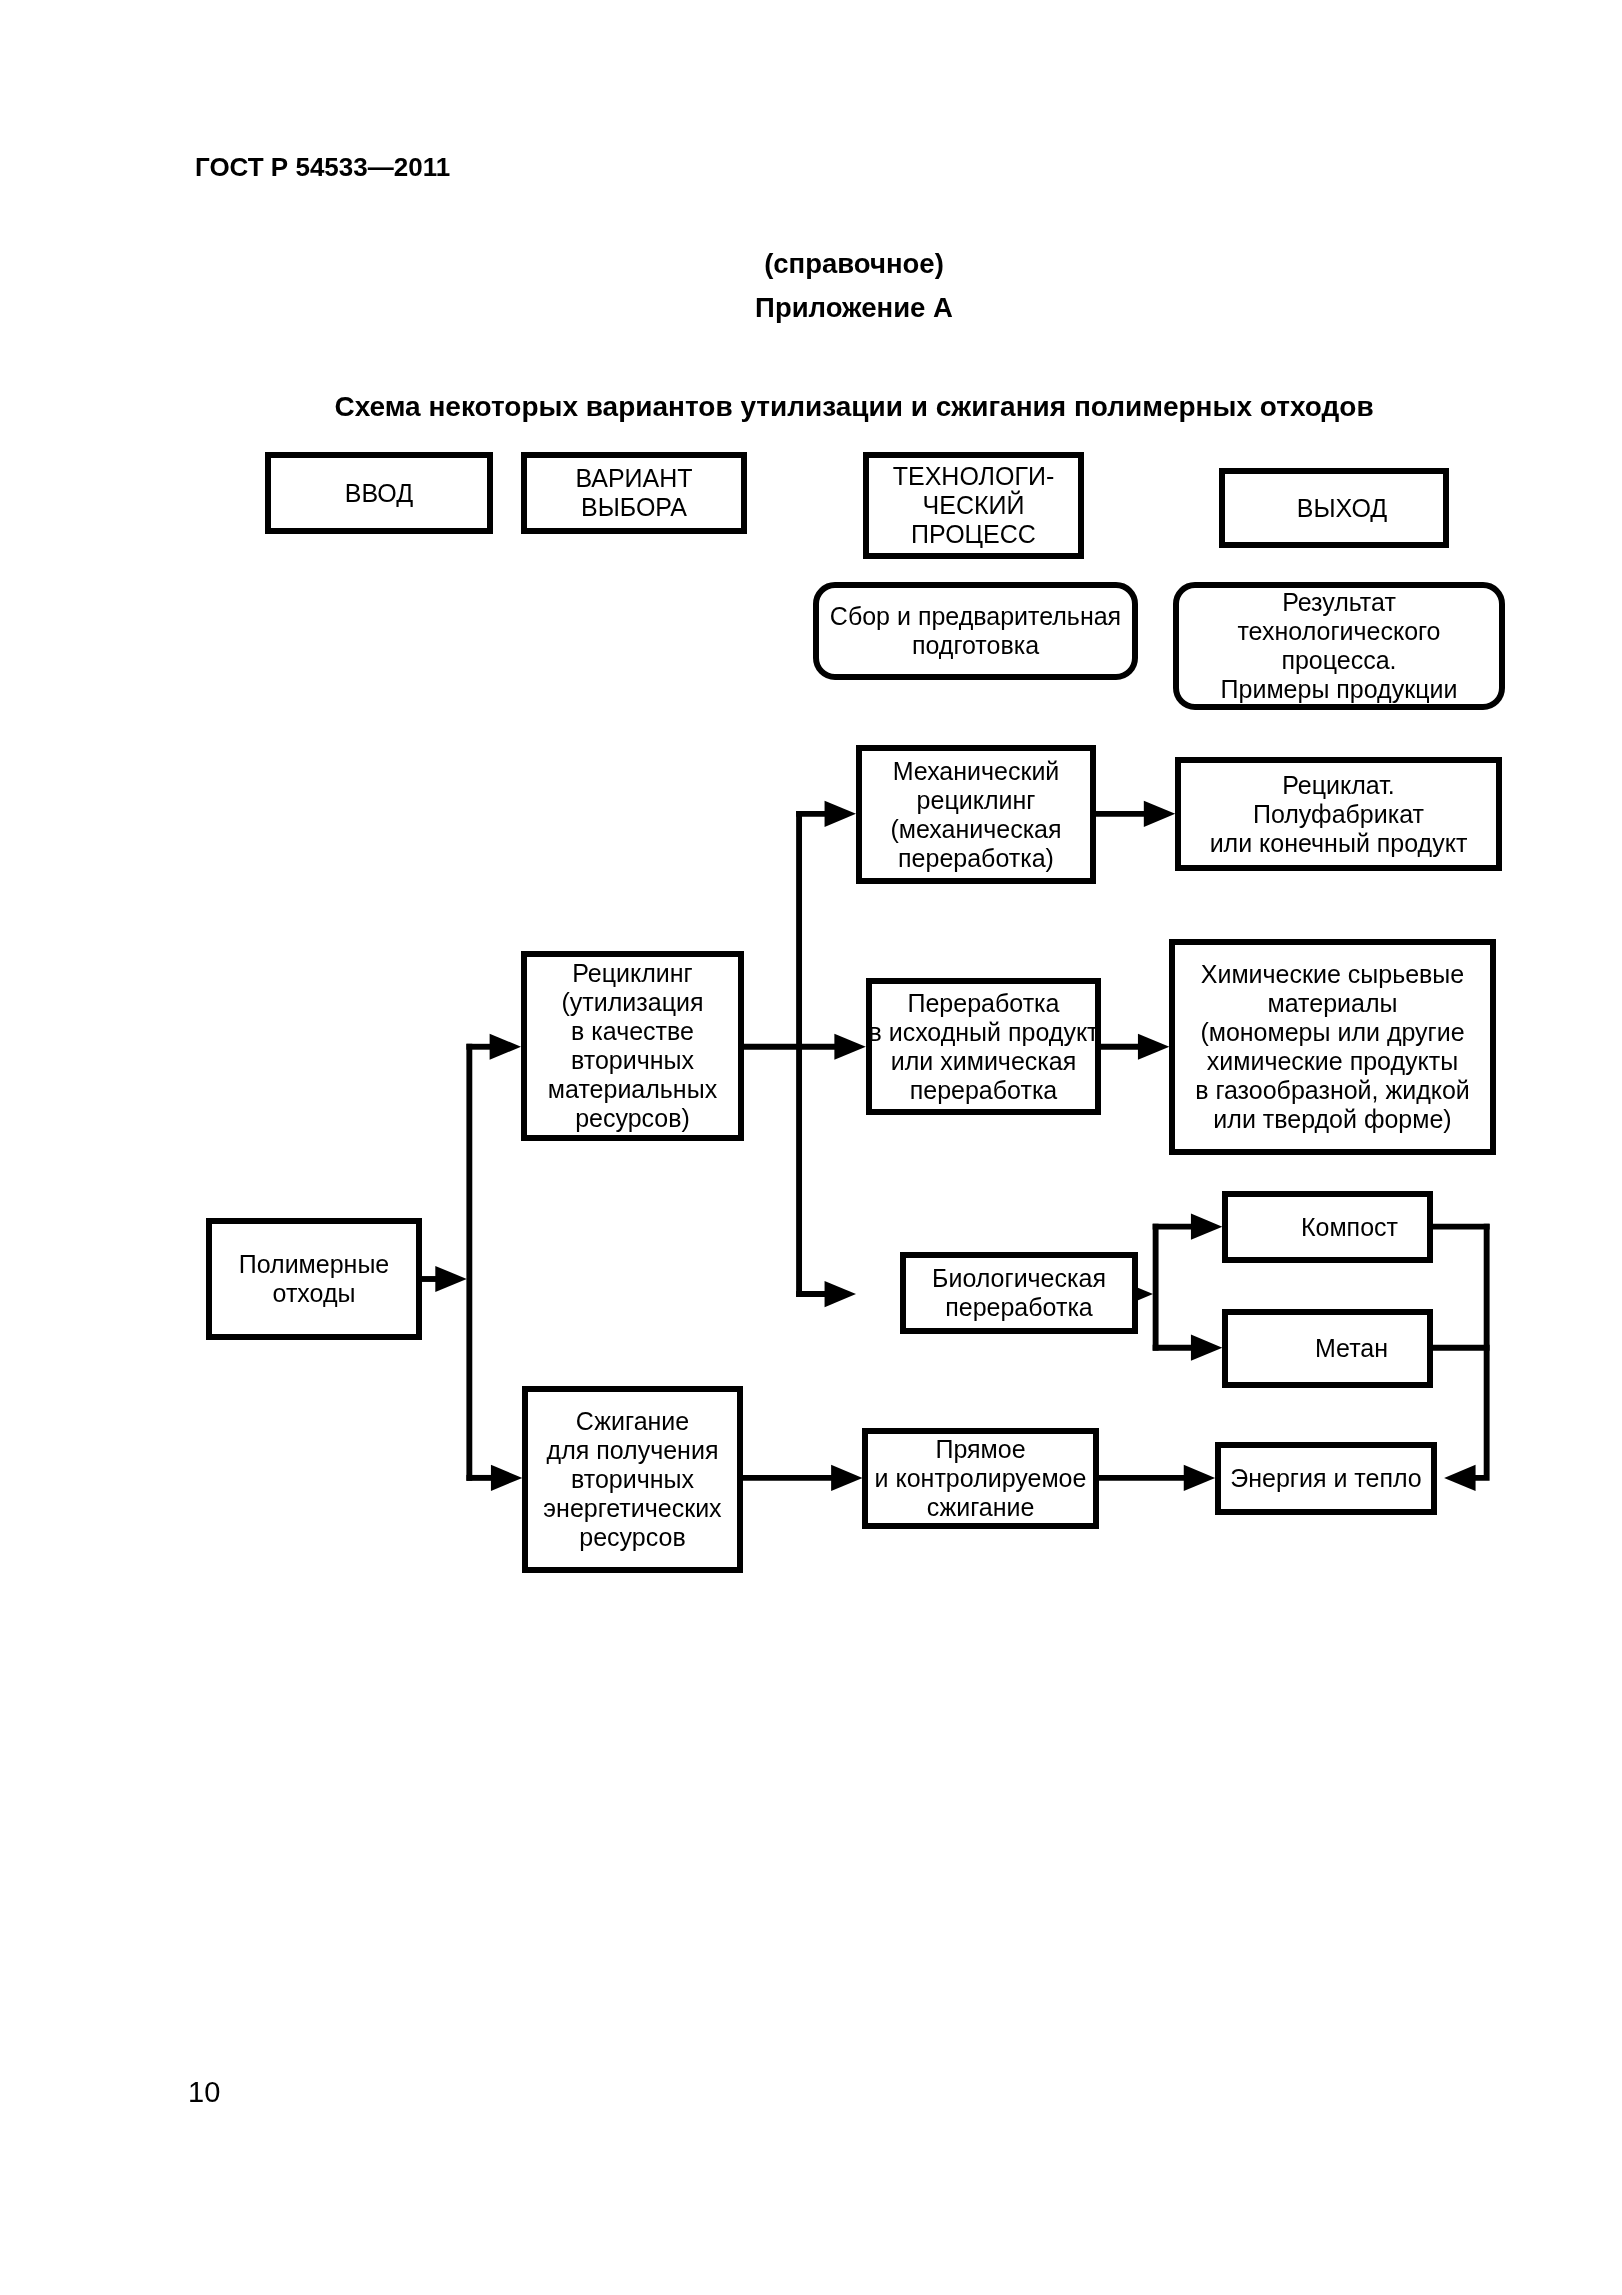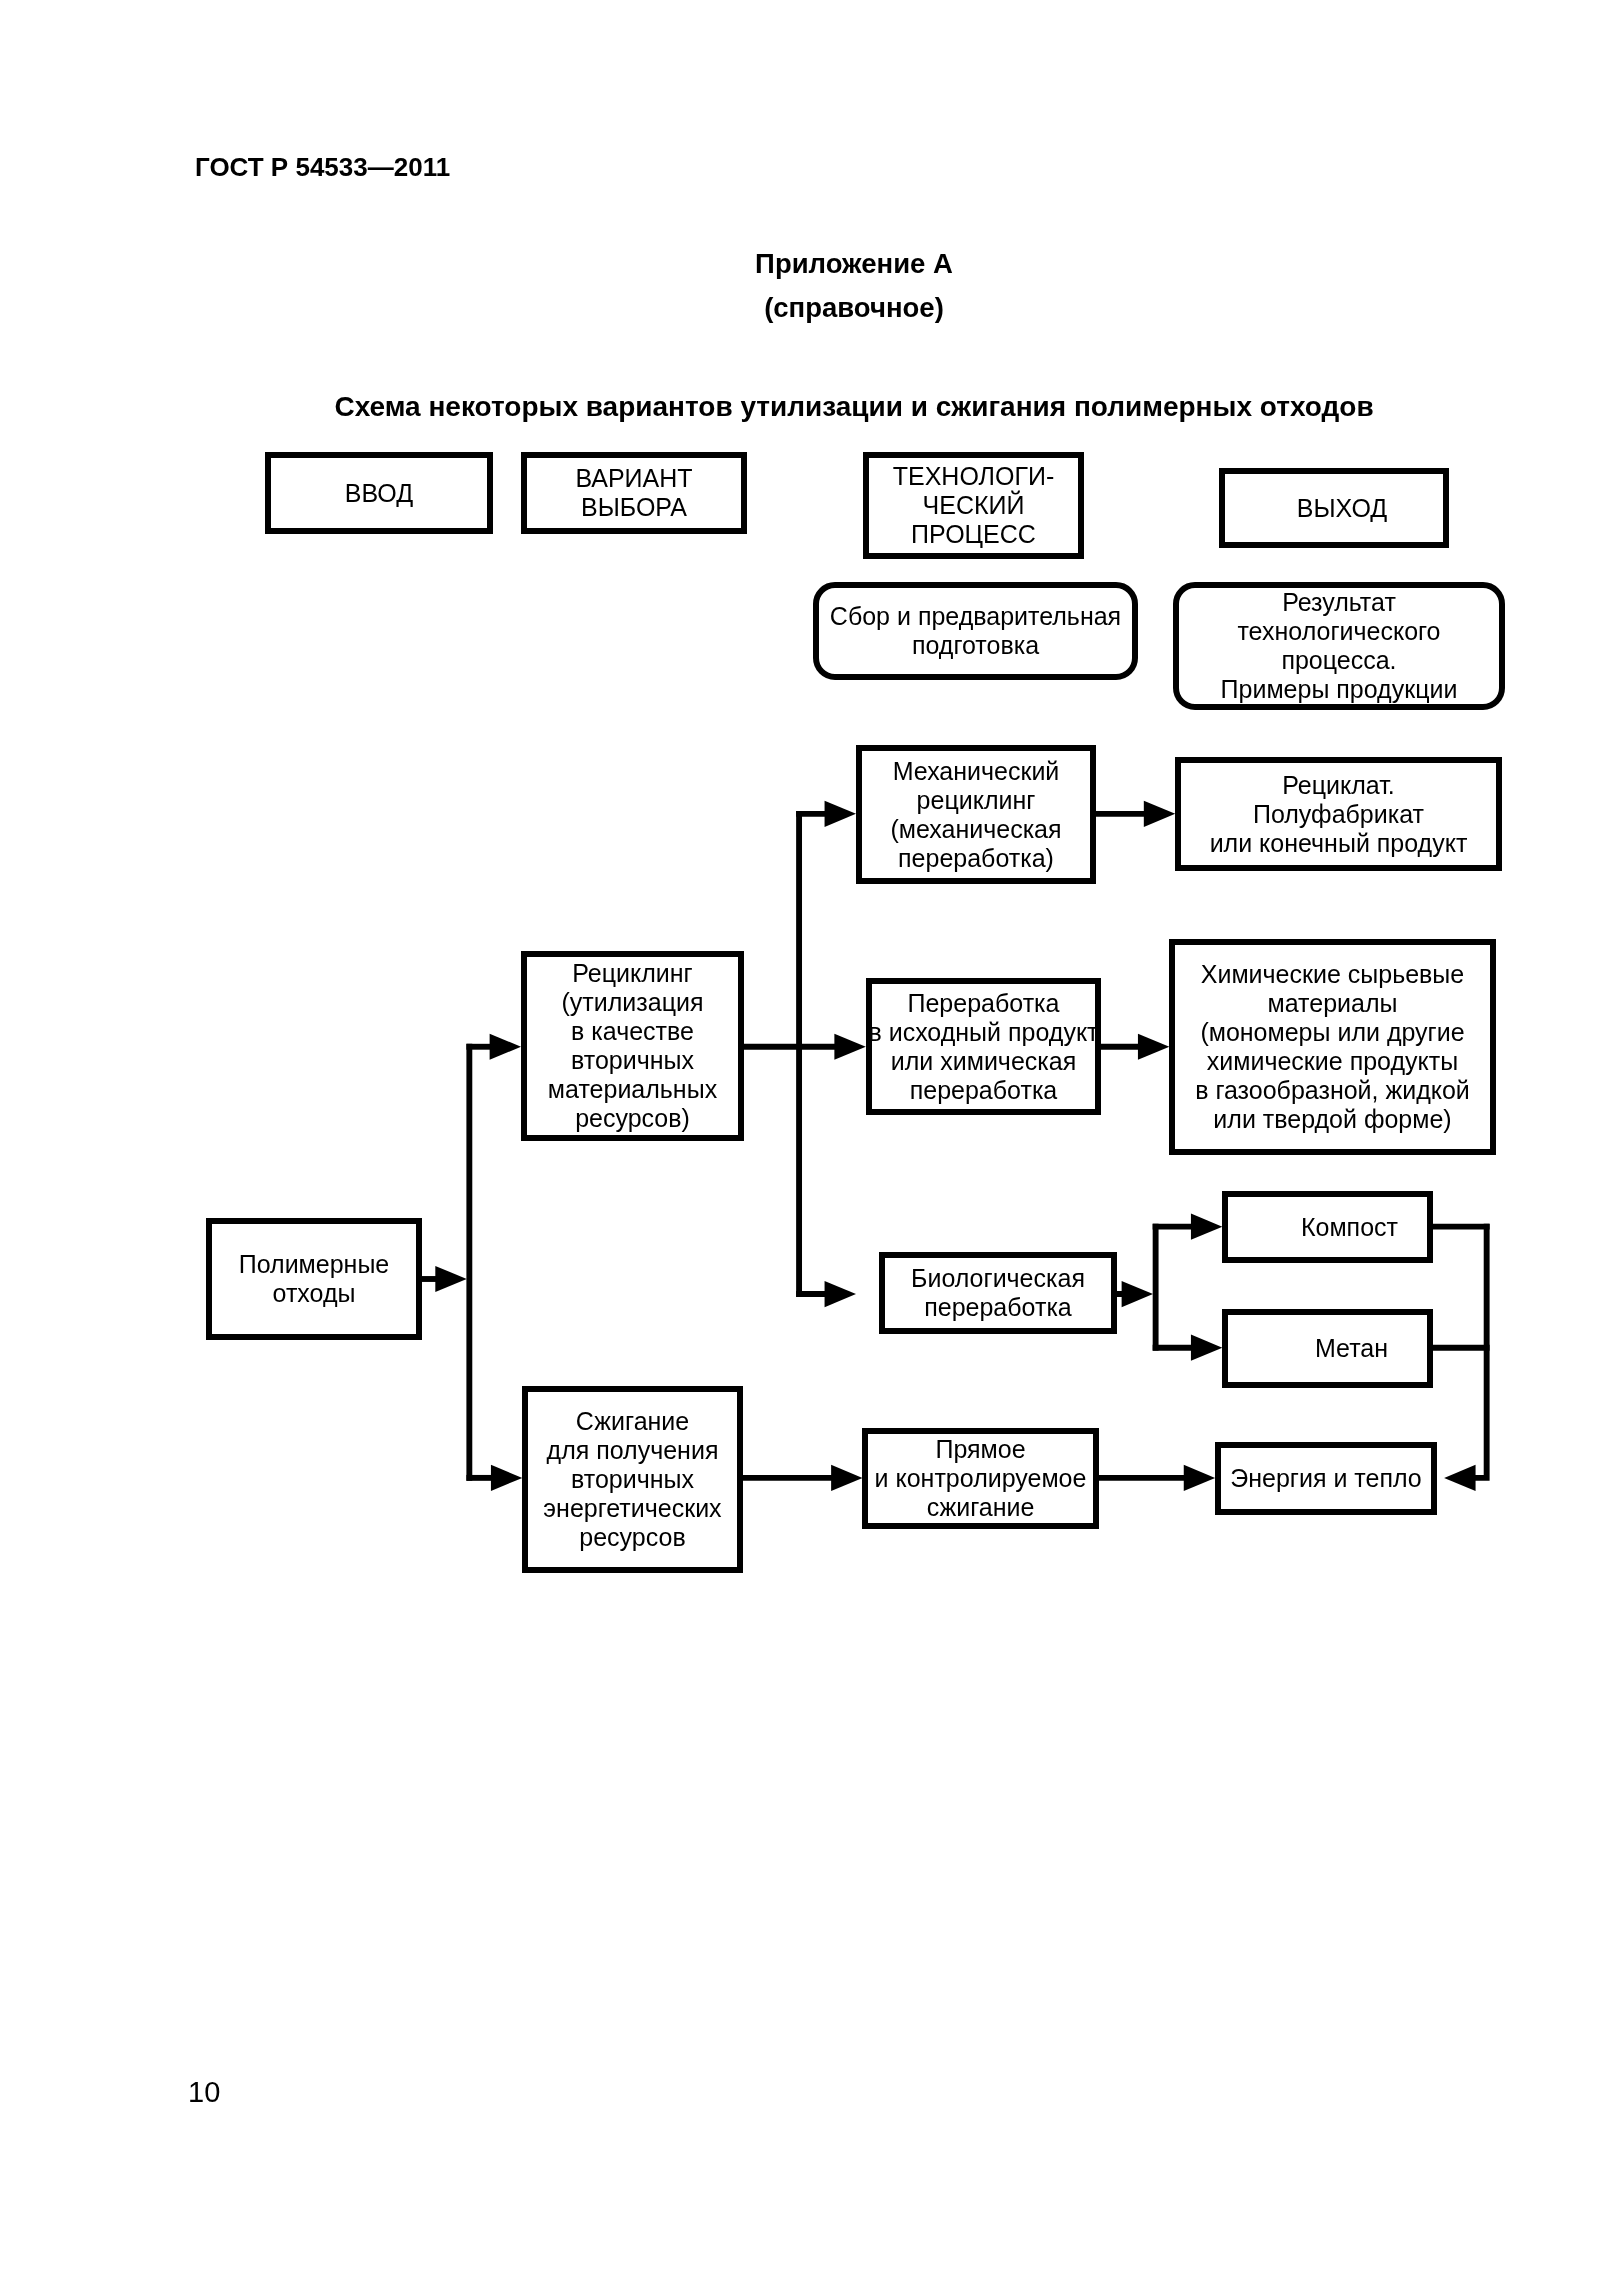--- a/index.html
+++ b/index.html
@@ -18,22 +18,22 @@
         font-size:25px;line-height:29px;}
   .node span{white-space:pre;display:block;}
   .node.rounded{border-radius:22px;}
 </style>
 </head>
 <body>
 
 <div class="page">
   <div class="std-code">ГОСТ Р 54533—2011</div>
   <div class="appendix">
+    <div>(справочное)</div>
     <div>Приложение А</div>
-    <div>(справочное)</div>
   </div>
   <div class="diagram-title">Схема некоторых вариантов утилизации и сжигания полимерных отходов</div>
   <svg id="connector-layer" viewBox="0 0 2480 3508">
       <path d="M645 1955 L671 1955" fill="none" stroke="#000000" stroke-width="9" stroke-linecap="square"></path>
       <polygon points="713,1955 665,1935 665,1975" fill="#000000"></polygon>
       <path d="M717 1600 L717 2259" fill="none" stroke="#000000" stroke-width="9" stroke-linecap="square"></path>
       <path d="M717 1600 L754 1600" fill="none" stroke="#000000" stroke-width="9" stroke-linecap="square"></path>
       <polygon points="796,1600 748,1580 748,1620" fill="#000000"></polygon>
       <path d="M717 2259 L756 2259" fill="none" stroke="#000000" stroke-width="9" stroke-linecap="square"></path>
       <polygon points="798,2259 750,2239 750,2279" fill="#000000"></polygon>
@@ -120,21 +120,21 @@
 переработка</span>
       </div>
       <div class="node rect" style="left: 1169px; top: 939px; width: 327px; height: 216px;">
         <span>Химические сырьевые
 материалы
 (мономеры или другие
 химические продукты
 в газообразной, жидкой
 или твердой форме)</span>
       </div>
-      <div class="node rect" style="left: 879px; top: 1252px; width: 238px; height: 82px;">
+      <div class="node rect" style="left: 900px; top: 1252px; width: 238px; height: 82px;">
         <span>Биологическая
 переработка</span>
       </div>
       <div class="node rect" style="left: 1222px; top: 1191px; width: 211px; height: 72px; padding-left: 44px;">
         <span>Компост</span>
       </div>
       <div class="node rect" style="left: 1222px; top: 1309px; width: 211px; height: 79px; padding-left: 48px;">
         <span>Метан</span>
       </div>
       <div class="node rect" style="left: 522px; top: 1386px; width: 221px; height: 187px;">

